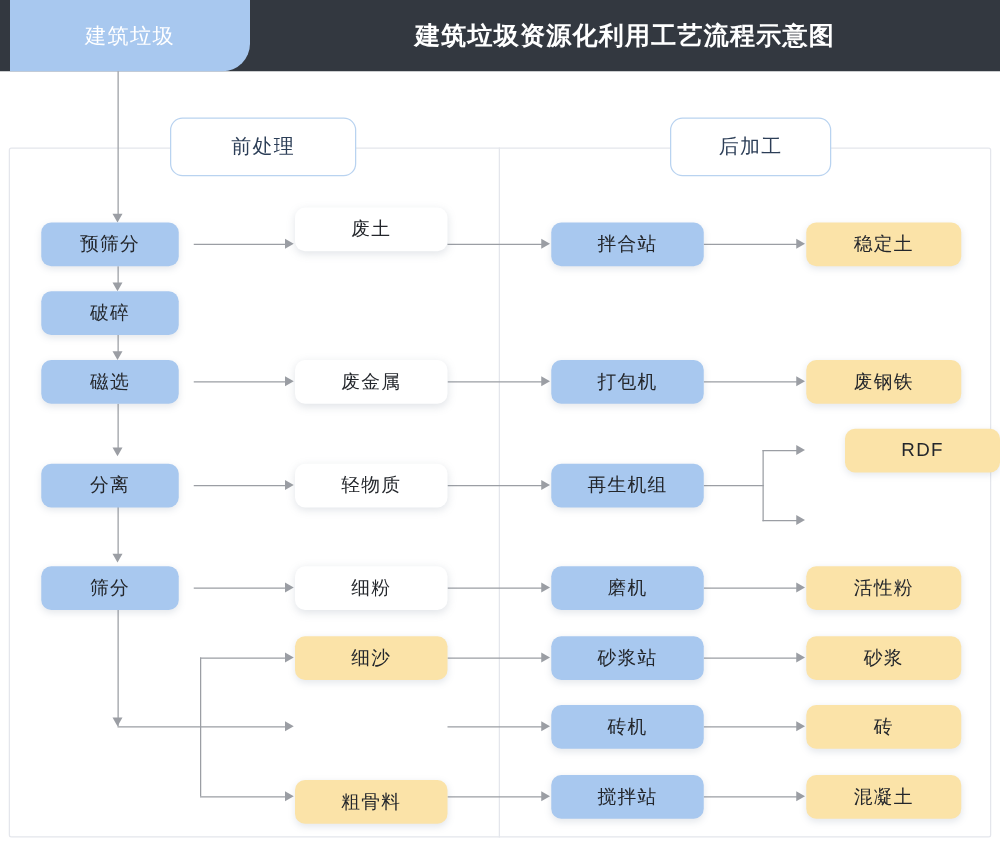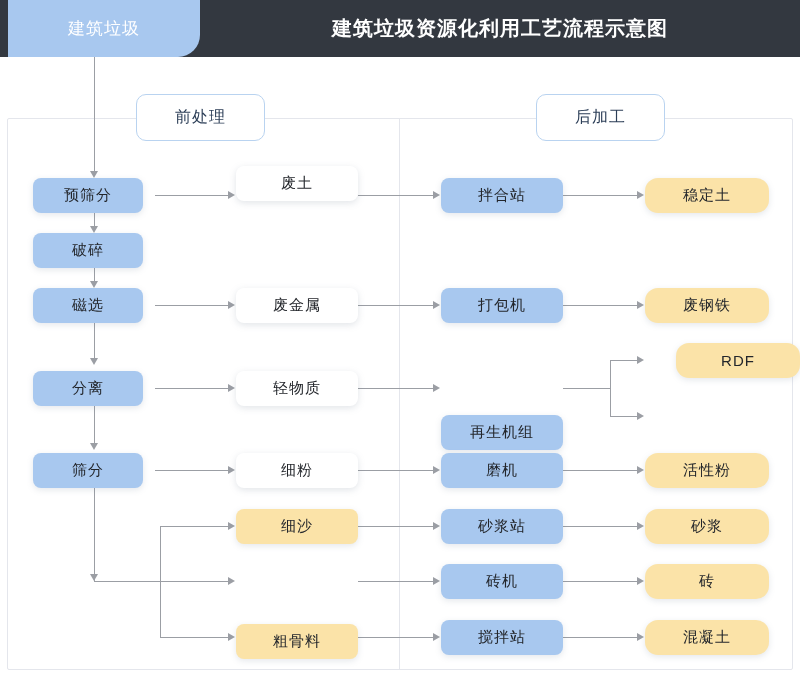--- a/index.html
+++ b/index.html
@@ -71,21 +71,21 @@
     background: #ffffff;
     border: 1px solid #b9d3f0;
     border-radius: 10px;
     display: flex; align-items: center; justify-content: center;
     color: #2c3e57;
     font-size: 16px;
     letter-spacing: 1px;
     white-space: nowrap;
     z-index: 6;
   }
-  #label-pre  { left: 136px; top: 94px; width: 129px; text-align: center; }
+  #label-pre  { left: 136px; top: 94px; width: 149px; text-align: center; }
   #label-post { left: 536px; top: 94px; width: 129px; }
 
   
   .node {
     position: absolute;
     height: 35px;
     border-radius: 8px;
     display: flex; align-items: center; justify-content: center;
     font-size: 15px;
     letter-spacing: 1px;
@@ -94,21 +94,21 @@
     box-shadow: 0 2px 6px rgba(110,125,150,0.18);
   }
   .node.blue  { background: #a8c8ef; color: #23262b; }
   .node.white { background: #ffffff; color: #23262b; box-shadow: 0 2px 7px rgba(120,130,150,0.22); }
   .node.amber { background: #fbe3a8; color: #23262b; }
 
   
   .col1 { left: 33px;  width: 110px; }
   .col2 { left: 236px; width: 122px; }
   .col3 { left: 441px; width: 122px; }
-  .col4 { left: 645px; width: 124px; border-radius: 13px; }
+  .col4 { left: 645px; width: 124px; }
 
   
   .ln { position: absolute; background: #9b9ea4; z-index: 2; }
   .ln.h { height: 1px; }
   .ln.v { width: 1px; }
 
   .arrow {
     position: absolute;
     width: 0; height: 0;
     z-index: 3;
@@ -219,21 +219,21 @@
 
   <div class="node white col2" style="top:166px;">废土</div>
   <div class="node white col2" style="top:288px;">废金属</div>
   <div class="node white col2" style="top:371px;">轻物质</div>
   <div class="node white col2" style="top:453px;">细粉</div>
   <div class="node amber col2" style="top:509px;">细沙</div>
   <div class="node amber col2" style="top:624px;">粗骨料</div>
 
   <div class="node blue col3" style="top:178px;">拌合站</div>
   <div class="node blue col3" style="top:288px;">打包机</div>
-  <div class="node blue col3" style="top:371px;margin-top:44px;">再生机组</div>
+  <div class="node blue col3" style="top:371px;">再生机组</div>
   <div class="node blue col3" style="top:453px;">磨机</div>
   <div class="node blue col3" style="top:509px;">砂浆站</div>
   <div class="node blue col3" style="top:564px;">砖机</div>
   <div class="node blue col3" style="top:620px;">搅拌站</div>
 
   <div class="node amber col4" style="top:178px;">稳定土</div>
   <div class="node amber col4" style="top:288px;">废钢铁</div>
   <div class="node amber col4" style="top:343px;margin-left:31px;">RDF</div>
   <div class="node amber col4" style="top:453px;">活性粉</div>
   <div class="node amber col4" style="top:509px;">砂浆</div>

